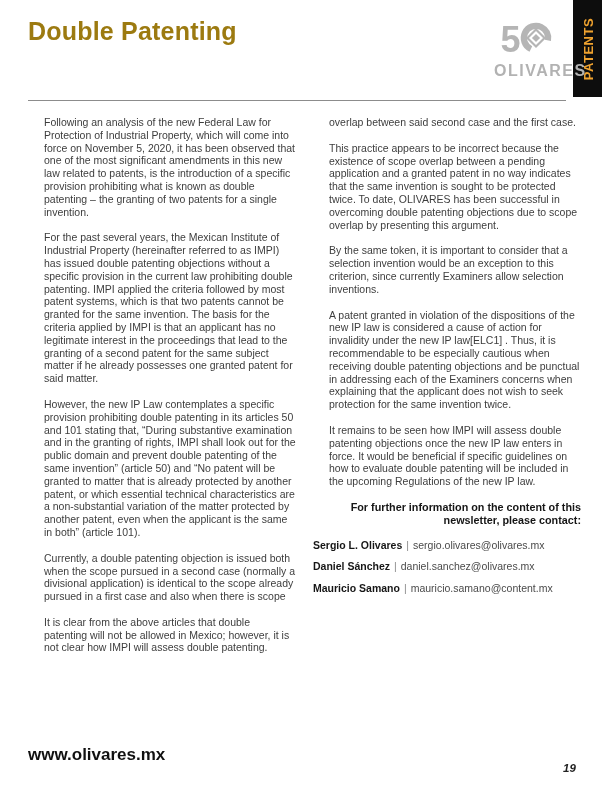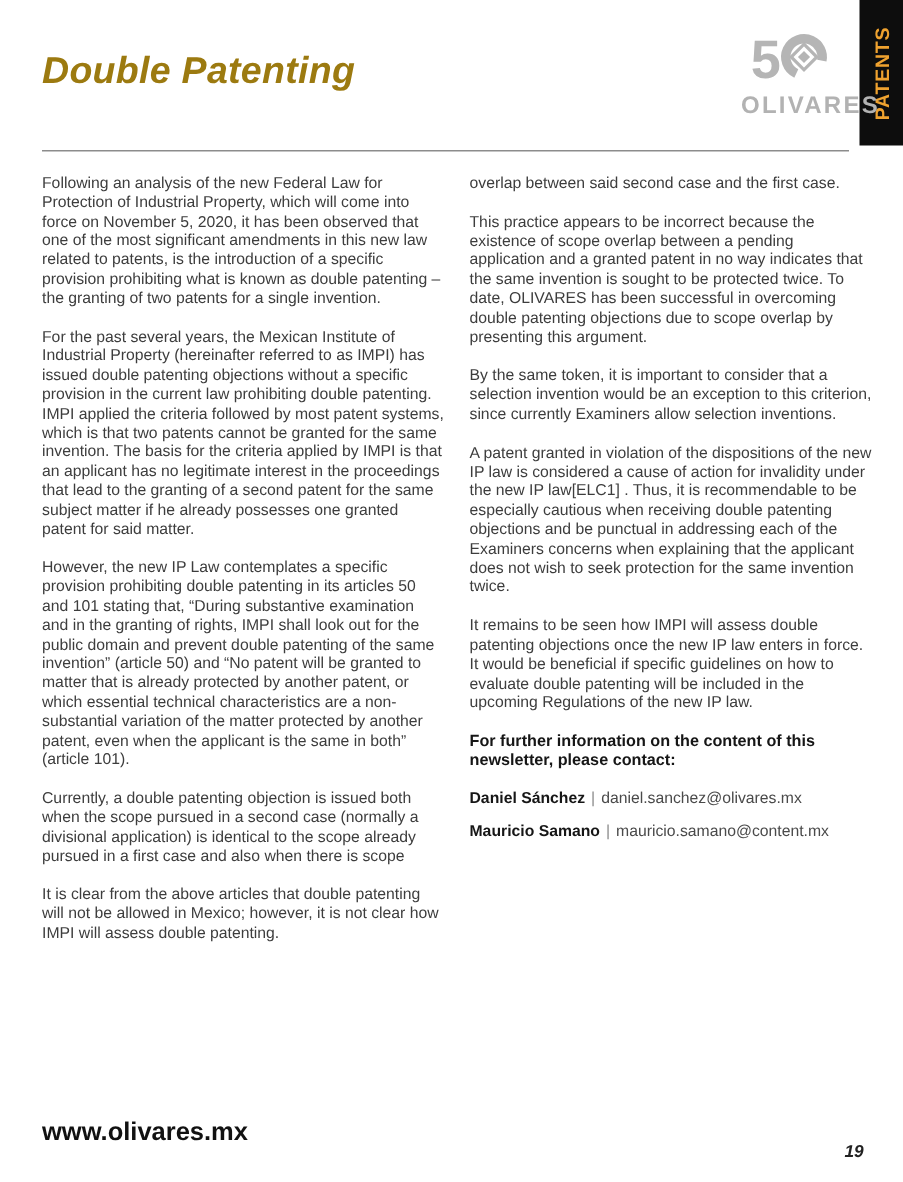--- a/index.html
+++ b/index.html
@@ -30,28 +30,27 @@
     color: #efa22f;
     font-size: 13px;
     font-weight: bold;
     letter-spacing: 0.5px;
     white-space: nowrap;
   }
 
   
   .page-title {
     position: absolute;
-    top: 33px;
+    top: 17px;
     left: 28px;
     margin: 0;
     font-size: 25px;
     font-weight: bold;
     color: #9c7a10;
     letter-spacing: 0.2px;
-    font-style: italic;
   }
   .logo {
     position: absolute;
     top: 20px;
     left: 494px;
     width: 66px;
     text-align: center;
   }
   .logo-mark {
     display: flex;
@@ -92,26 +91,27 @@
     width: 553px;
     display: flex;
     gap: 17px;
   }
   .col {
     width: 268px;
     font-size: 10.5px;
     line-height: 12.8px;
     color: #3d3d3d;
   }
-  .col p { margin: 0 0 13px 0; }
+  .col p { margin: 0 0 13px 16px; }
   .contact-heading {
     margin: 6px 0 12px 0 !important;
     font-weight: bold;
     color: #161616;
     font-size: 10.8px;
+    text-align: right;
   }
   .contact-row { margin-bottom: 9px; font-size: 10.5px; }
   .contact-name { font-weight: bold; color: #161616; }
   .contact-sep { color: #8a8a8a; margin: 0 4px; }
   .contact-email { color: #4a4a4a; text-decoration: none; }
 
   
   .footer-url {
     position: absolute;
     left: 28px;
@@ -169,20 +169,23 @@
     <div class="col">
       <p>overlap between said second case and the first case.</p>
       <p>This practice appears to be incorrect because the existence of scope overlap between a pending application and a granted patent in no way indicates that the same invention is sought to be protected twice. To date, OLIVARES has been successful in overcoming double patenting objections due to scope overlap by presenting this argument.</p>
       <p>By the same token, it is important to consider that a selection invention would be an exception to this criterion, since currently Examiners allow selection inventions.</p>
       <p>A patent granted in violation of the dispositions of the new IP law is considered a cause of action for invalidity under the new IP law[ELC1] . Thus, it is recommendable to be especially cautious when receiving double patenting objections and be punctual in addressing each of the Examiners concerns when explaining that the applicant does not wish to seek protection for the same invention twice.</p>
       <p>It remains to be seen how IMPI will assess double patenting objections once the new IP law enters in force. It would be beneficial if specific guidelines on how to evaluate double patenting will be included in the upcoming Regulations of the new IP law.</p>
 
       <p class="contact-heading">For further information on the content of this newsletter, please contact:</p>
 
       <div class="contact-row">
+        <span class="contact-name">Sergio L. Olivares</span><span class="contact-sep">|</span><a class="contact-email" href="#">sergio.olivares@olivares.mx</a>
+      </div>
+      <div class="contact-row">
         <span class="contact-name">Daniel Sánchez</span><span class="contact-sep">|</span><a class="contact-email" href="#">daniel.sanchez@olivares.mx</a>
       </div>
       <div class="contact-row">
         <span class="contact-name">Mauricio Samano</span><span class="contact-sep">|</span><a class="contact-email" href="#">mauricio.samano@content.mx</a>
       </div>
     </div>
   </div>
 
   <a class="footer-url" href="#">www.olivares.mx</a>
   <span class="page-number">19</span>

